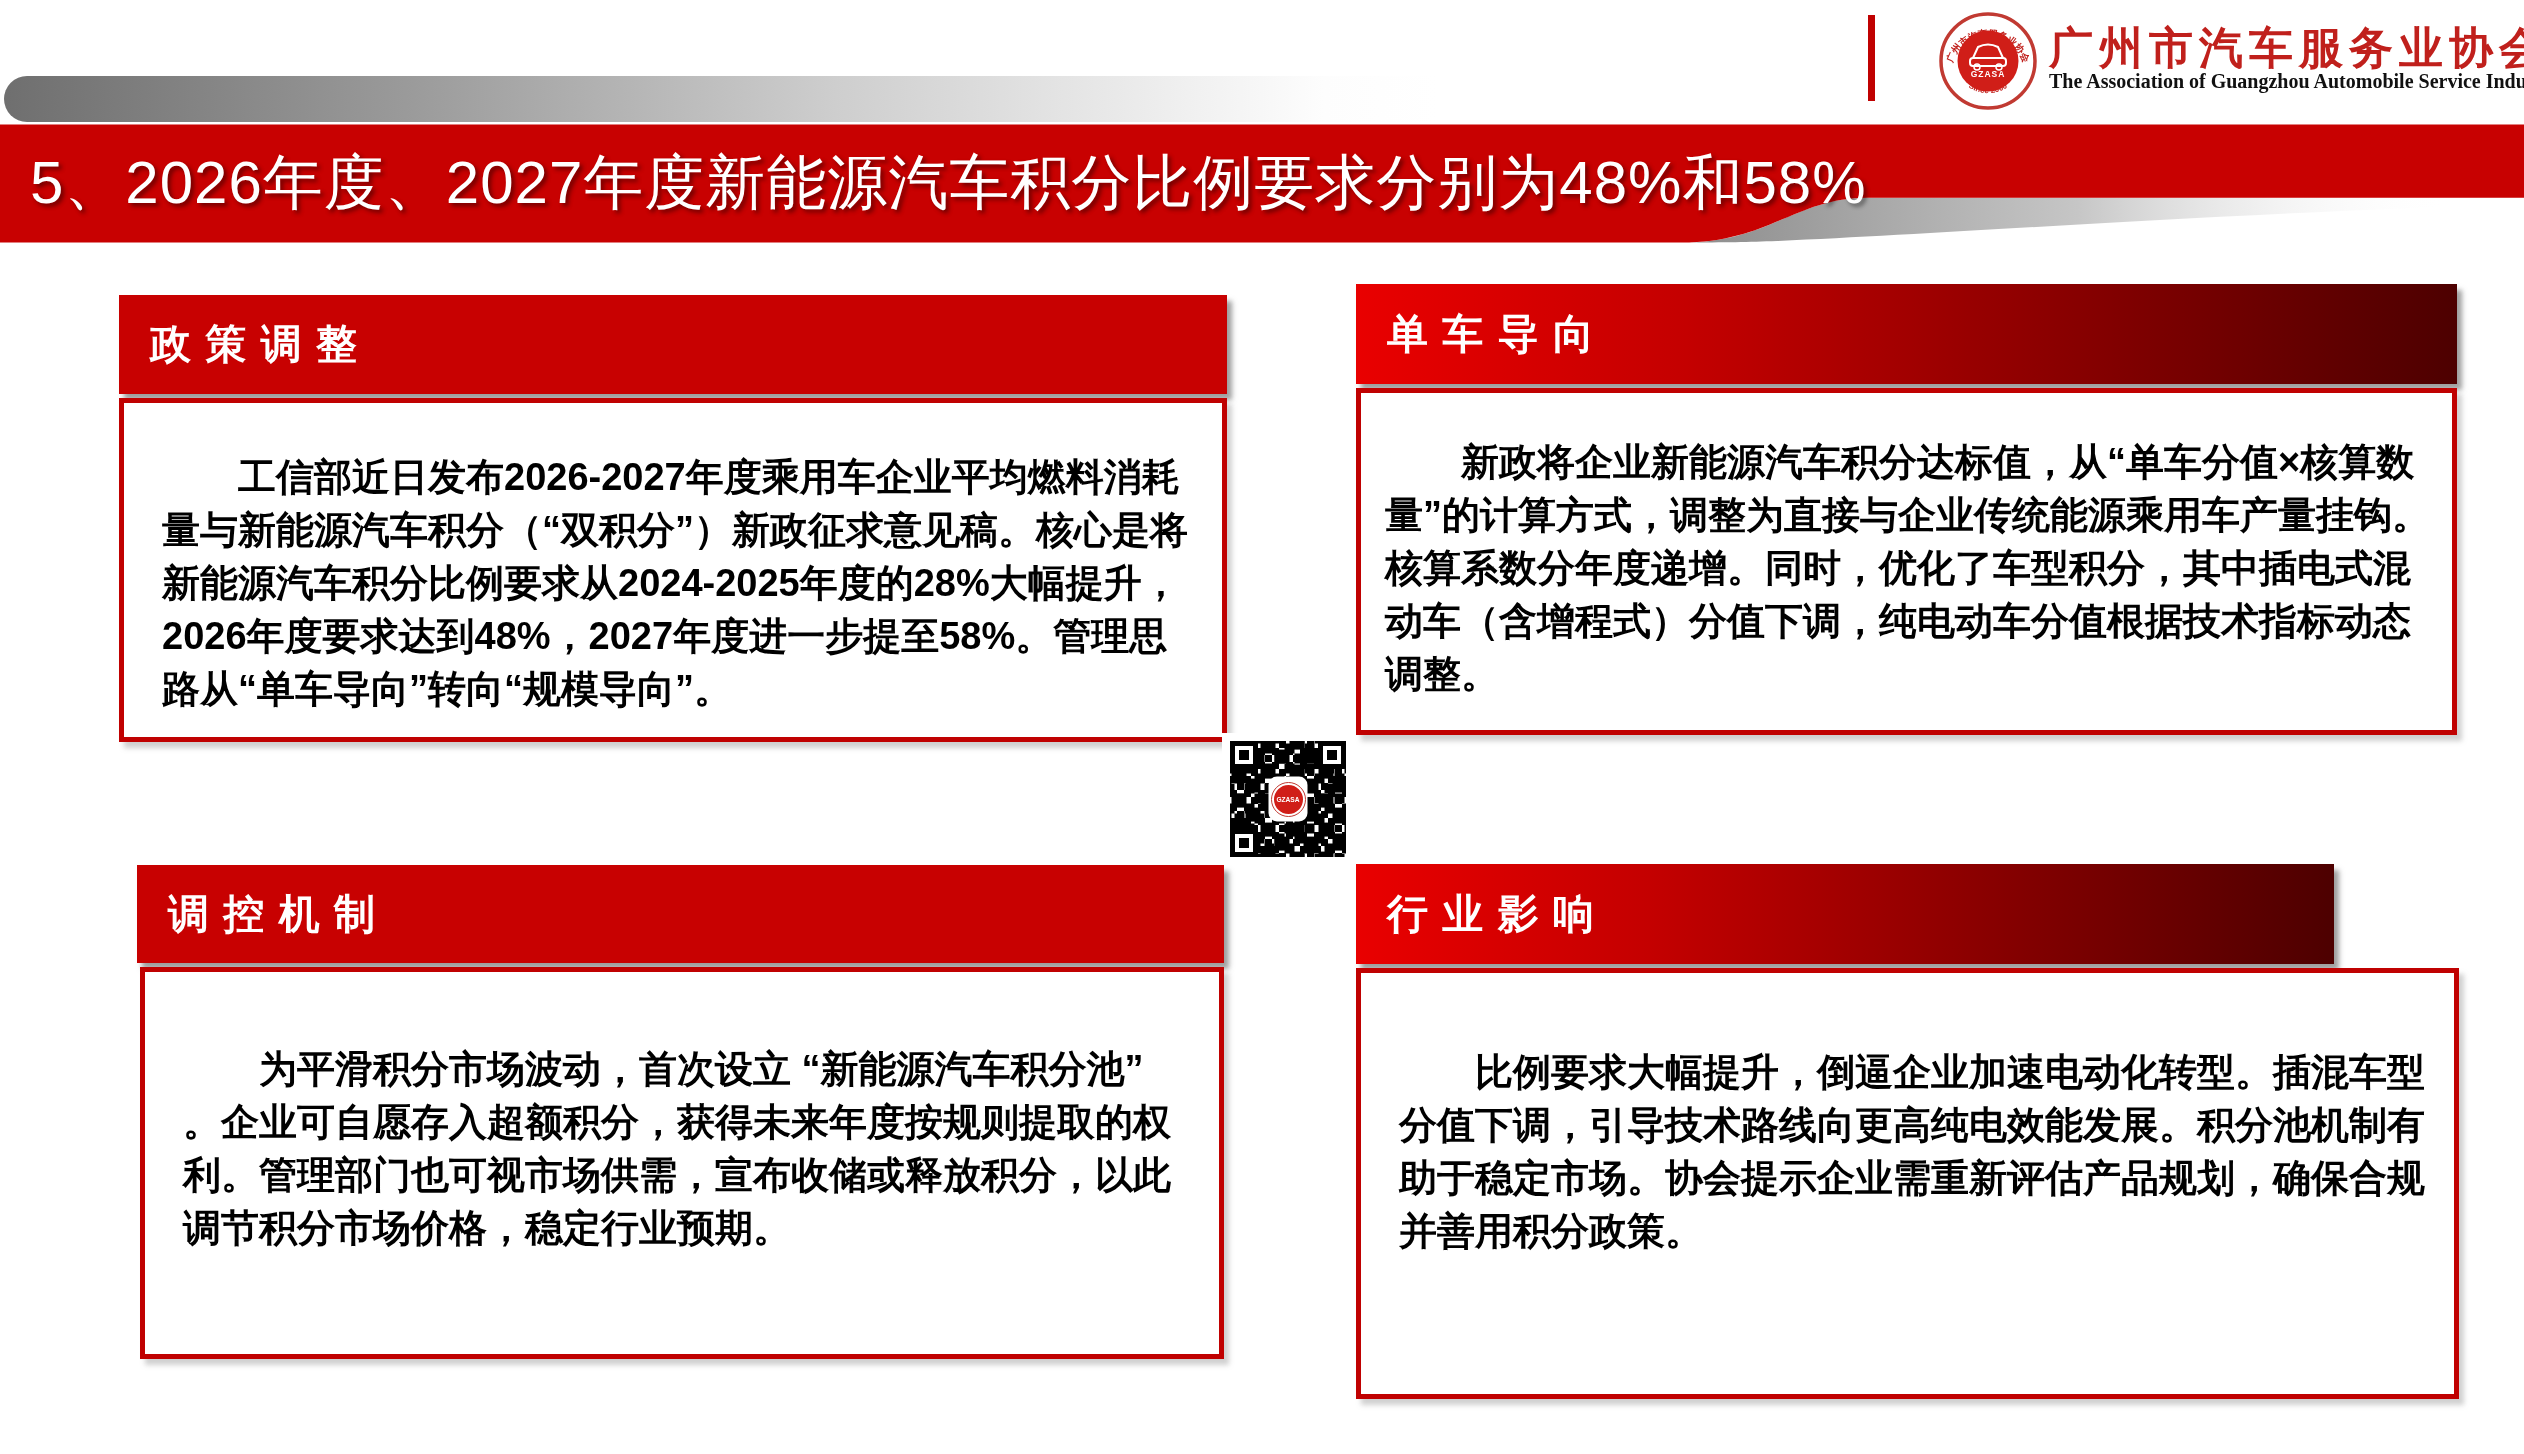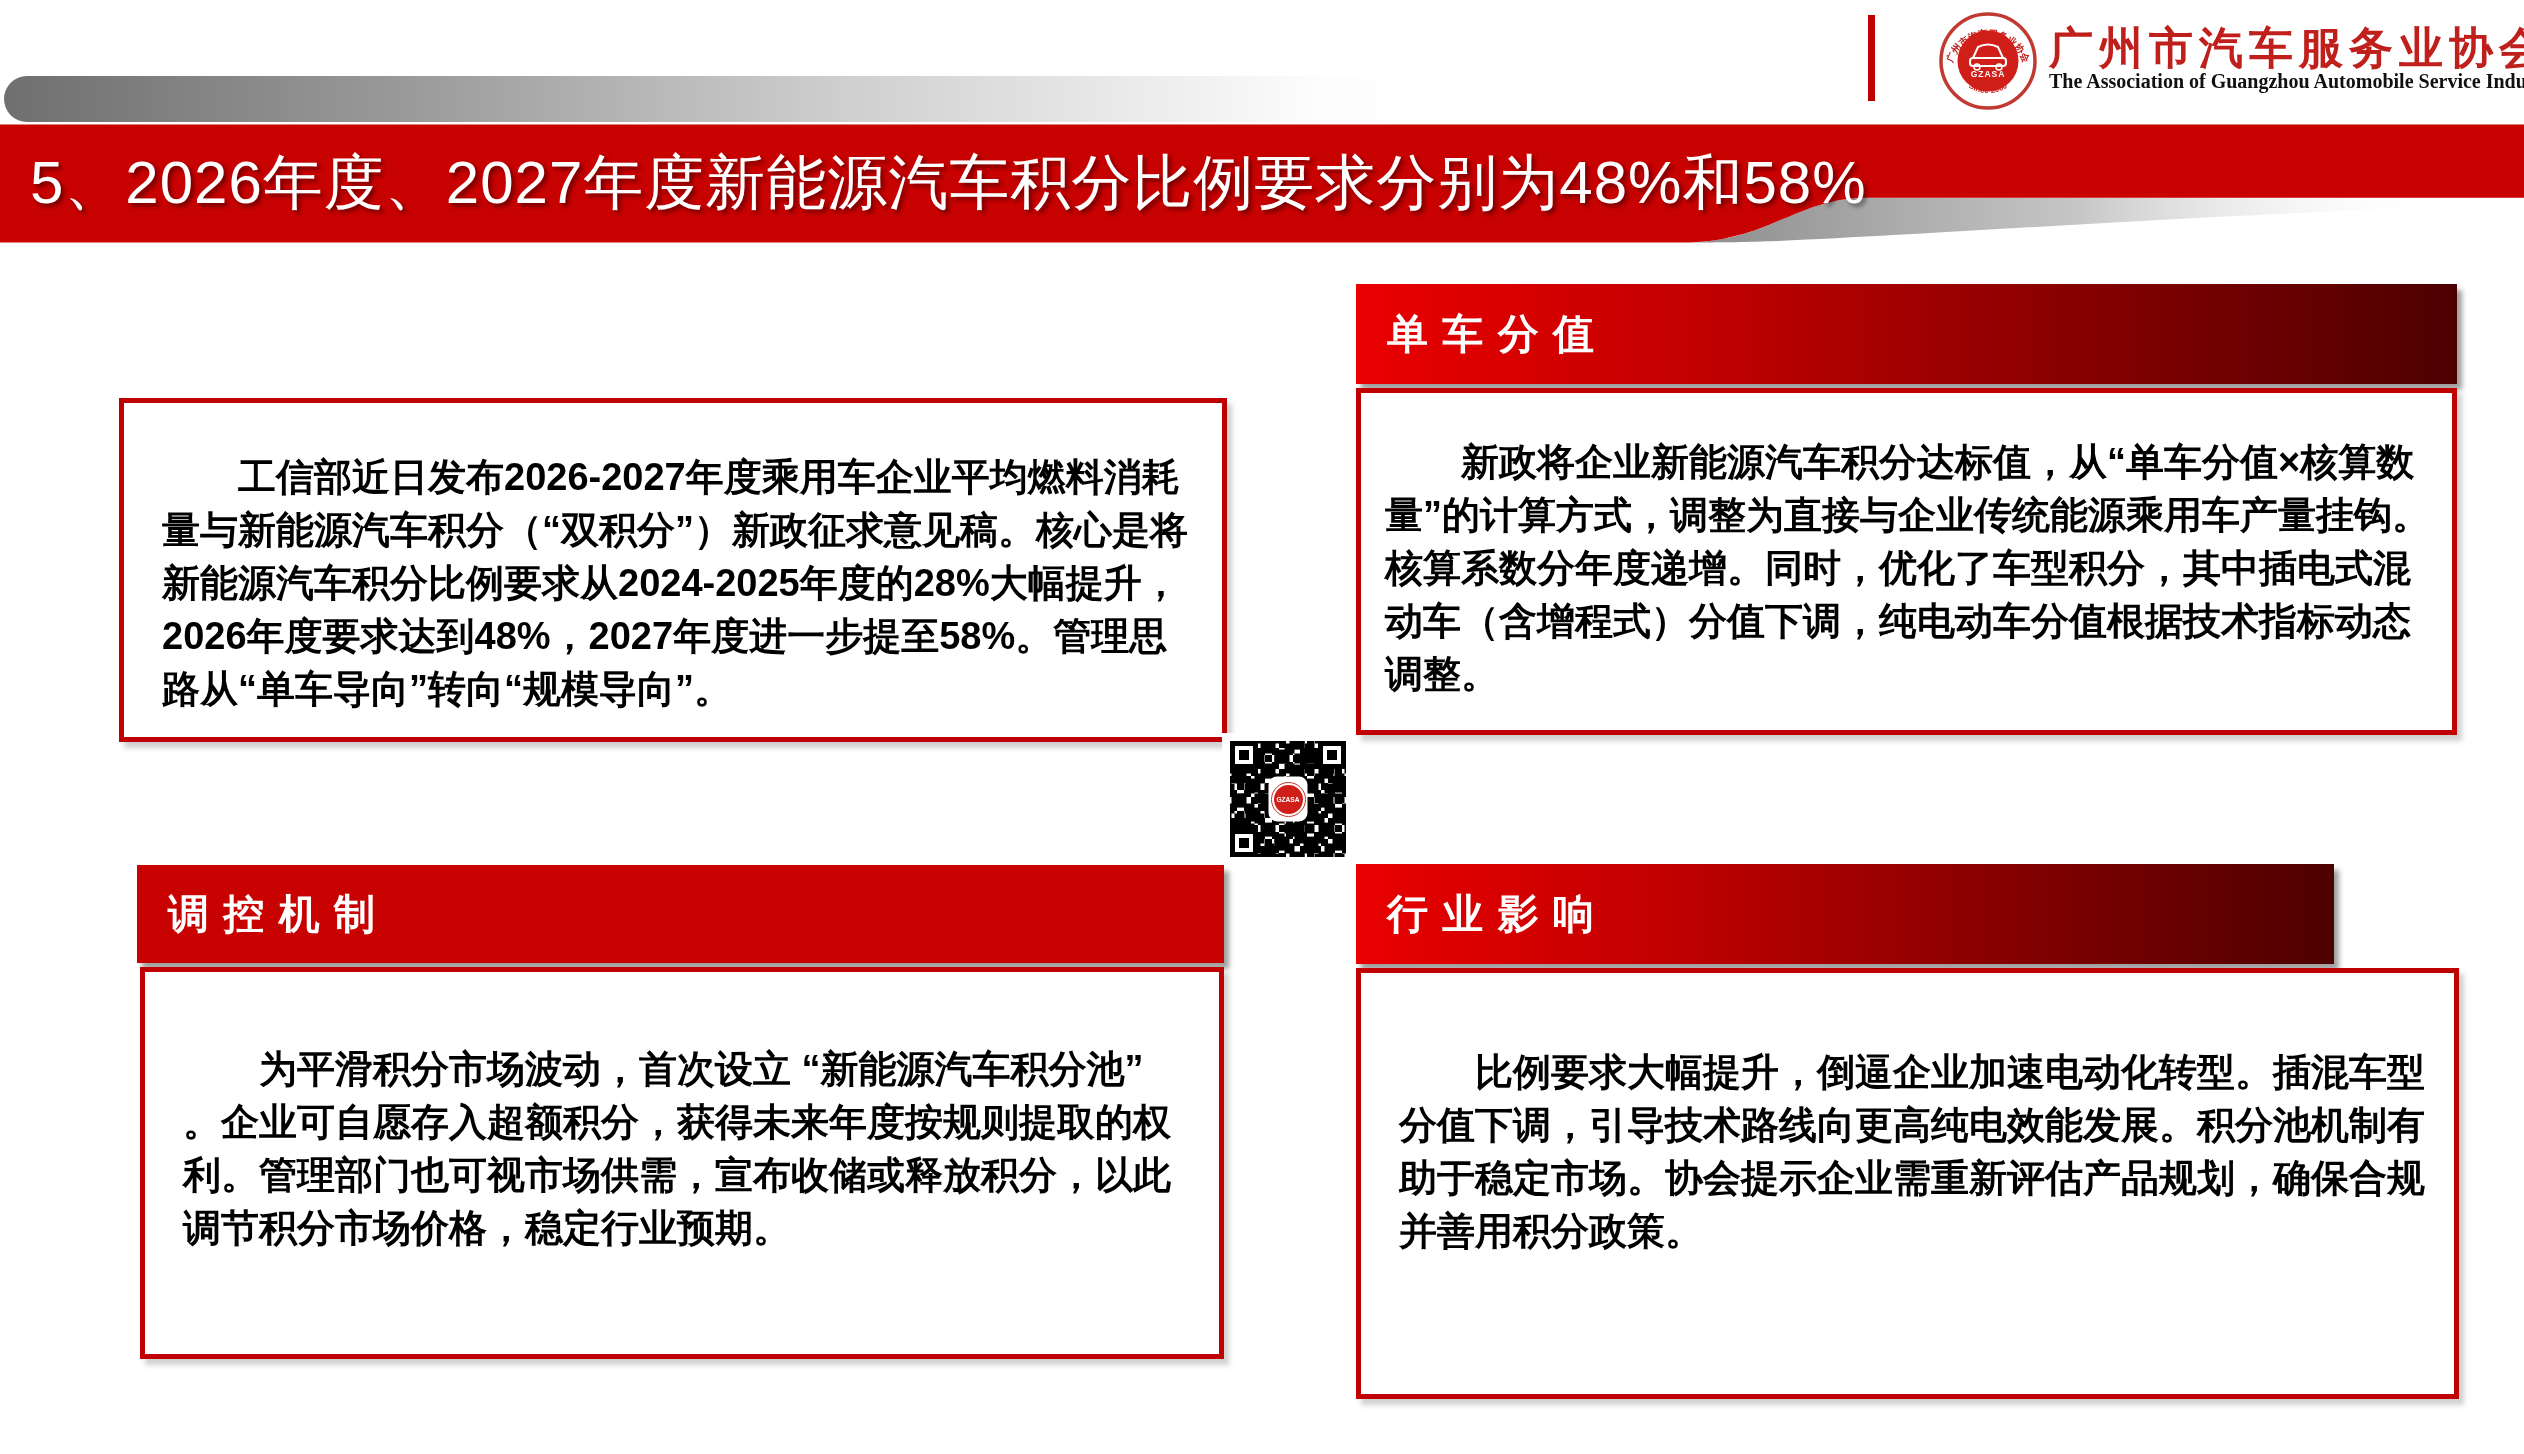--- a/index.html
+++ b/index.html
@@ -100,26 +100,29 @@
     <circle cx="100" cy="100" r="61" fill="#d01e18"></circle>
     <path d="M70,94 L80,72 Q100,62 120,72 L130,94" stroke="#ffffff" stroke-width="4" fill="none"></path>
     <rect x="64" y="94" width="72" height="16" rx="6" fill="none" stroke="#ffffff" stroke-width="4"></rect>
     <circle cx="78" cy="112" r="6" fill="none" stroke="#ffffff" stroke-width="3"></circle>
     <circle cx="122" cy="112" r="6" fill="none" stroke="#ffffff" stroke-width="3"></circle>
     <text x="100" y="132" text-anchor="middle" font-size="17" font-weight="700" letter-spacing="2" fill="#ffffff">GZASA</text>
   </svg>
   <div class="org-cn">广州市汽车服务业协会</div>
   <div class="org-en">The Association of Guangzhou Automobile Service Industry</div>
 
+  <div id="hdr-policy" class="card-header">
+    <span class="card-title">政策调整</span>
+  </div>
   <div id="body-policy" class="card-body">
     <div class="card-text">工信部近日发布2026-2027年度乘用车企业平均燃料消耗量与新能源汽车积分（“双积分”）新政征求意见稿。核心是将新能源汽车积分比例要求从2024-2025年度的28%大幅提升，2026年度要求达到48%，2027年度进一步提至58%。管理思路从“单车导向”转向“规模导向”。</div>
   </div>
 
   <div id="hdr-changes" class="card-header grad">
-    <span class="card-title">单车分值</span>
+    <span class="card-title">单车导向</span>
   </div>
   <div id="body-changes" class="card-body">
     <div class="card-text">新政将企业新能源汽车积分达标值，从“单车分值×核算数量”的计算方式，调整为直接与企业传统能源乘用车产量挂钩。核算系数分年度递增。同时，优化了车型积分，其中插电式混动车（含增程式）分值下调，纯电动车分值根据技术指标动态调整。</div>
   </div>
 
   <div id="hdr-mechanism" class="card-header">
     <span class="card-title">调控机制</span>
   </div>
   <div id="body-mechanism" class="card-body">
     <div class="card-text">为平滑积分市场波动，首次设立 “新能源汽车积分池” 。企业可自愿存入超额积分，获得未来年度按规则提取的权利。管理部门也可视市场供需，宣布收储或释放积分，以此调节积分市场价格，稳定行业预期。</div>

